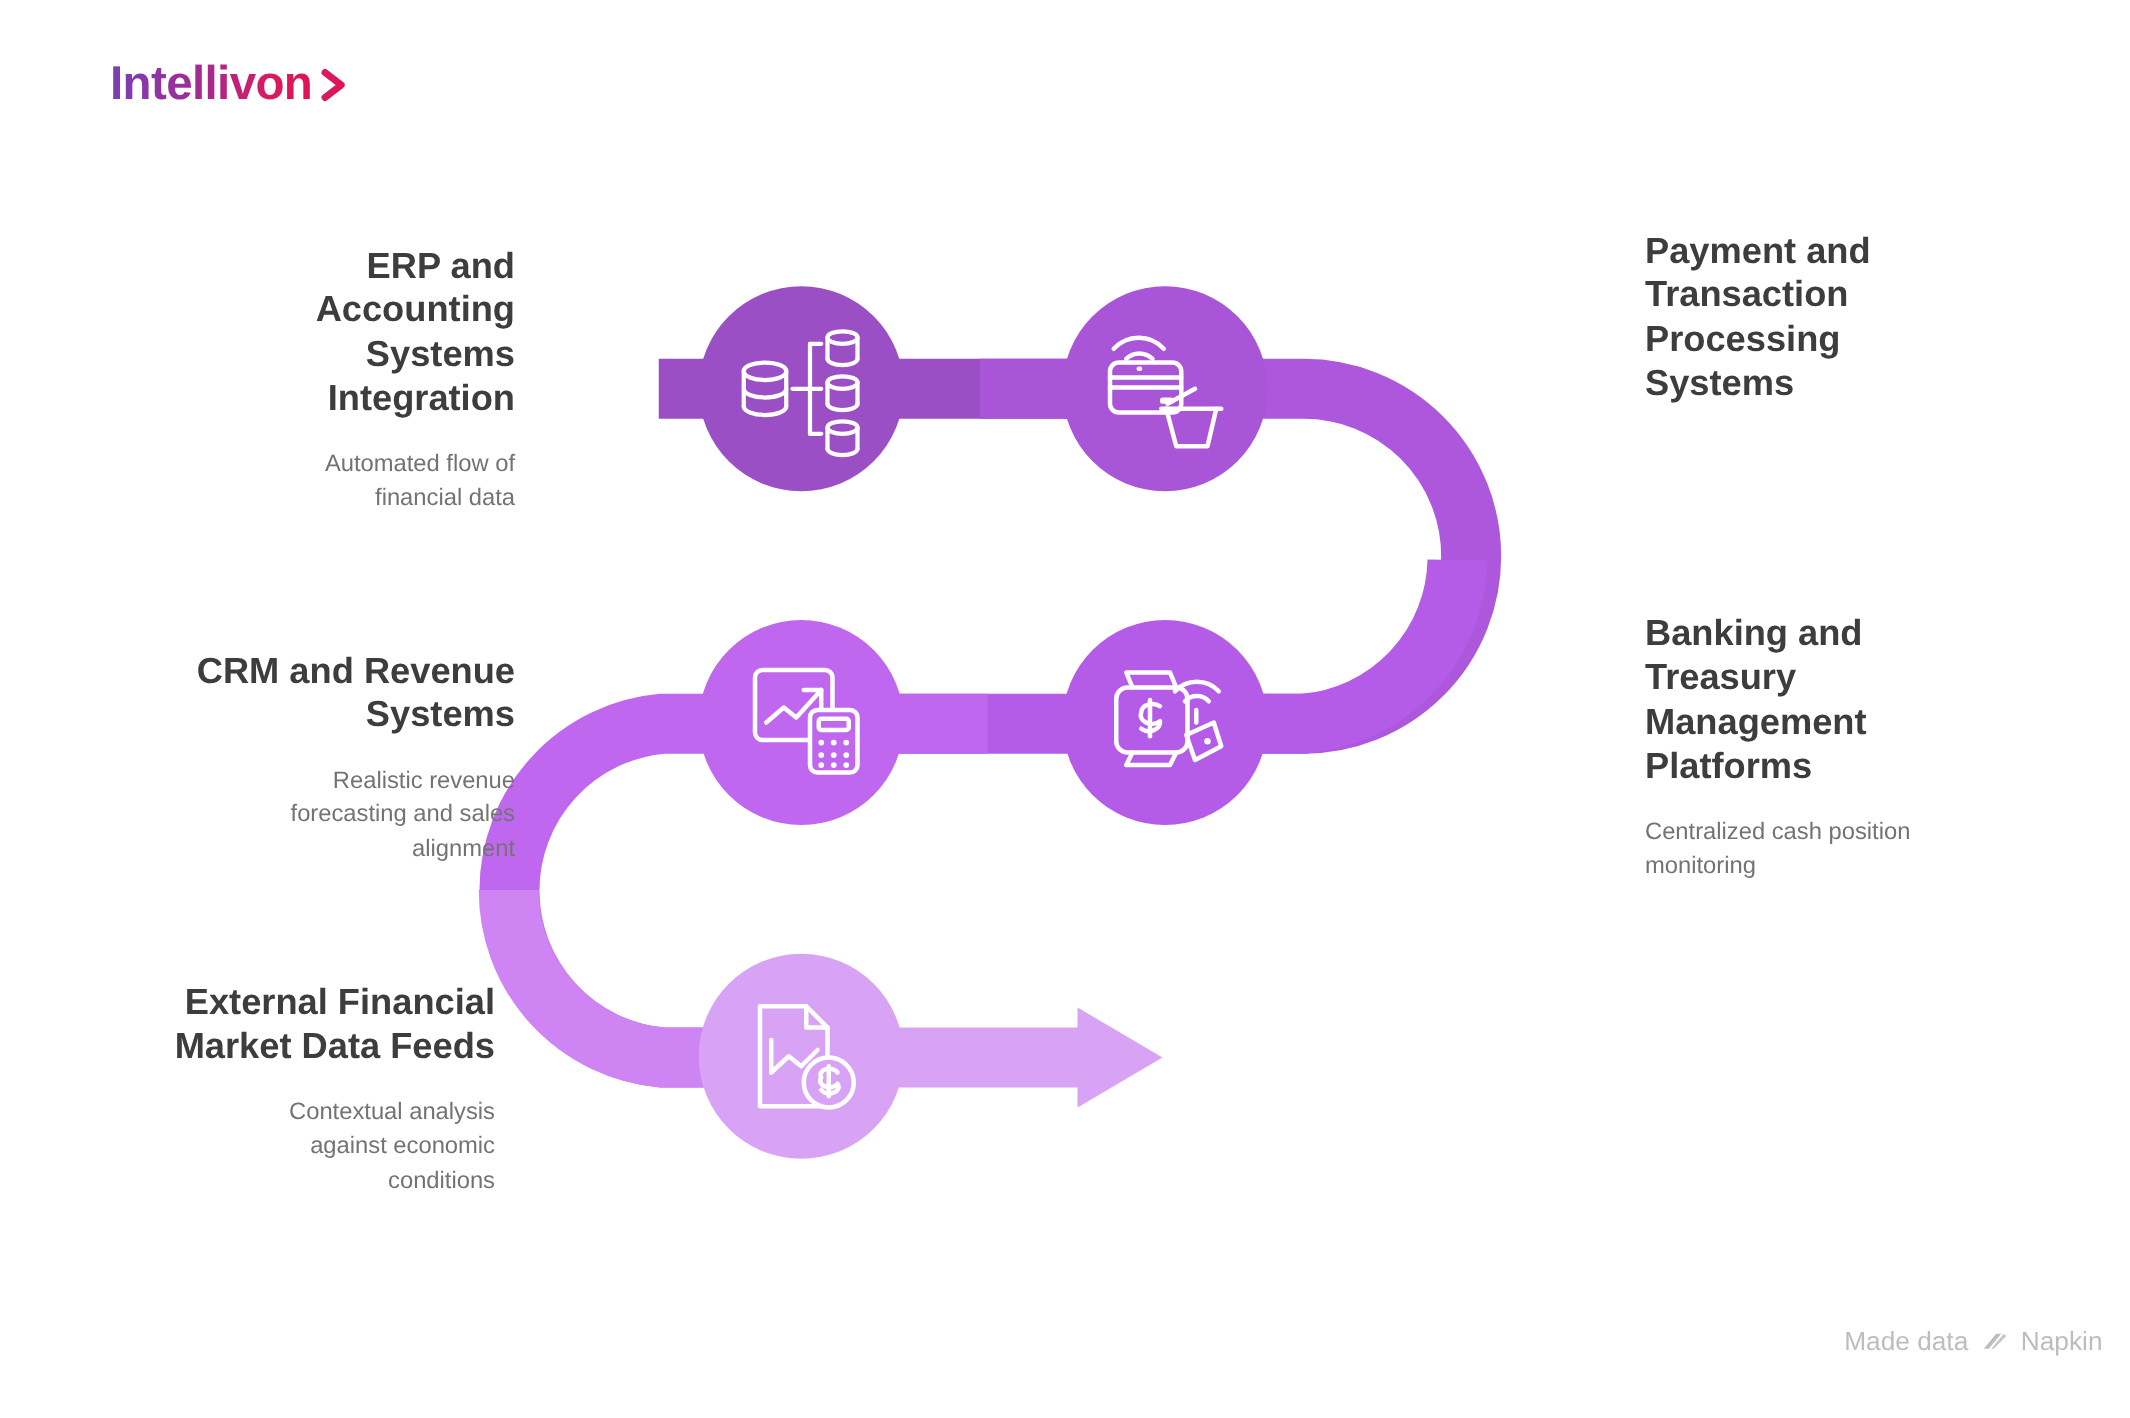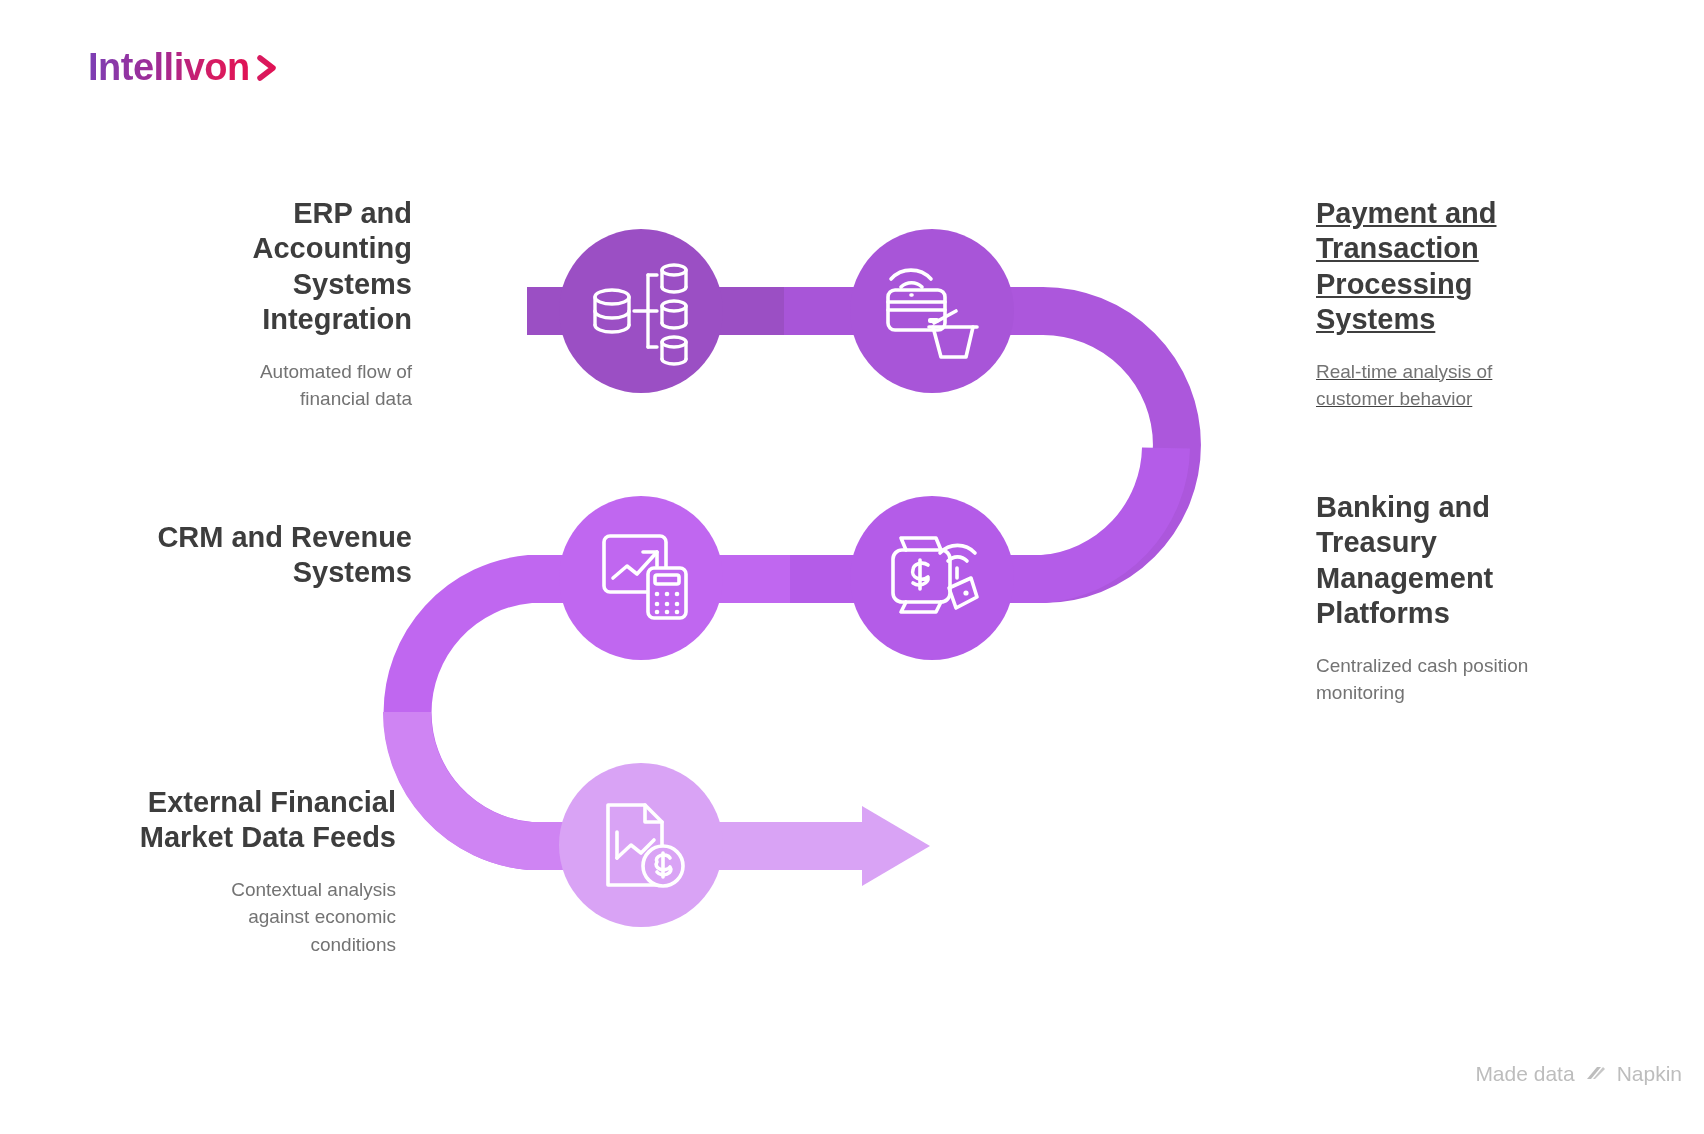--- a/index.html
+++ b/index.html
@@ -80,21 +80,21 @@
   
   #block-erp      { left: 40px;  top: 196px; width: 372px; }
   #block-erp .t-desc { margin-top: 20px; }
 
   #block-crm      { left: 40px;  top: 520px; width: 372px; }
   #block-crm .t-desc { margin-top: 20px; }
 
   #block-external { left: 24px;  top: 785px; width: 372px; }
   #block-external .t-desc { margin-top: 20px; }
 
-  #block-payment  { left: 1316px; top: 196px; width: 300px; text-decoration: underline; }
+  #block-payment  { left: 1316px; top: 184px; width: 300px; }
   #block-payment .t-desc { margin-top: 20px; }
 
   #block-banking  { left: 1316px; top: 490px; width: 320px; }
   #block-banking .t-desc { margin-top: 20px; }
 
   
   #napkin {
     position: absolute;
     right: 22px;
     bottom: 48px;
@@ -290,37 +290,38 @@
 Accounting
 Systems
 Integration</p>
   <p class="t-desc">Automated flow of
 financial data</p>
 </div>
 
 <div class="textblock left-block" id="block-crm">
   <p class="t-title">CRM and Revenue
 Systems</p>
+  <p class="t-desc">Realistic revenue
+forecasting and sales
+alignment</p>
 </div>
 
 <div class="textblock left-block" id="block-external">
   <p class="t-title">External Financial
 Market Data Feeds</p>
   <p class="t-desc">Contextual analysis
 against economic
 conditions</p>
 </div>
 
 <div class="textblock right-block" id="block-payment">
   <p class="t-title">Payment and
 Transaction
 Processing
 Systems</p>
-  <p class="t-desc">Real-time analysis of
-customer behavior</p>
 </div>
 
 <div class="textblock right-block" id="block-banking">
   <p class="t-title">Banking and
 Treasury
 Management
 Platforms</p>
   <p class="t-desc">Centralized cash position
 monitoring</p>
 </div>

